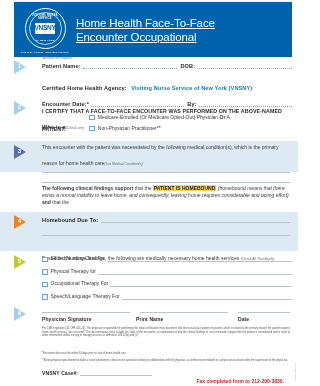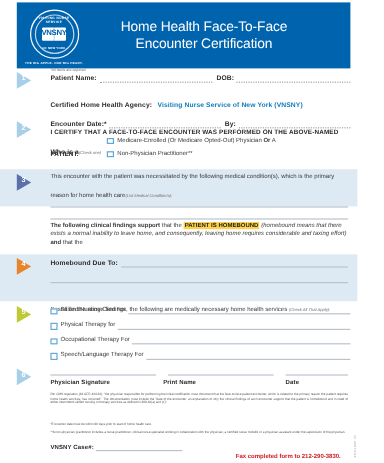--- a/index.html
+++ b/index.html
@@ -70,23 +70,24 @@
     width: 0.8px; background: #0063ae; transform: translateX(-50%);
     opacity: 0.25;
   }
   .logo-tag {
     margin-top: 2px;
     font-size: 2.5px; color: #ffffff; letter-spacing: 0.25px;
     white-space: nowrap; font-weight: bold;
   }
   .header-titles {
     flex: 1;
-    text-align: center;
+    text-align: left;
     padding-right: 28px;
     color: #ffffff;
+    text-decoration: underline;
   }
   .header-titles .t1, .header-titles .t2 {
     font-size: 11.5px;
     line-height: 14px;
     font-weight: 400;
     letter-spacing: -0.1px;
   }
 
   
   .arrow {
@@ -169,21 +170,21 @@
         <div class="seal-top-text">VISITING  NURSE  SERVICE</div>
         <div class="seal-mark">
           <span>VNSNY</span>
         </div>
         <div class="seal-bottom-text">OF  NEW  YORK</div>
       </div>
       <div class="logo-tag">THE BIG APPLE. OUR BIG HEART.</div>
     </div>
     <div class="header-titles">
       <div class="t1">Home Health Face-To-Face</div>
-      <div class="t2">Encounter Certification</div>
+      <div class="t2">Encounter Occupational</div>
     </div>
   </div>
 
   <div class="arrow" style="left:14px; top:60px; border-left-color:#a8cfe8;">
     <span class="arrow-num">1</span>
   </div>
 
   <div style="position:absolute; left:42px; top:56px; width:250px;">
     <div class="tiny-italic">*All fields are required.</div>
     <div class="row" style="margin-top:1.5px;">

